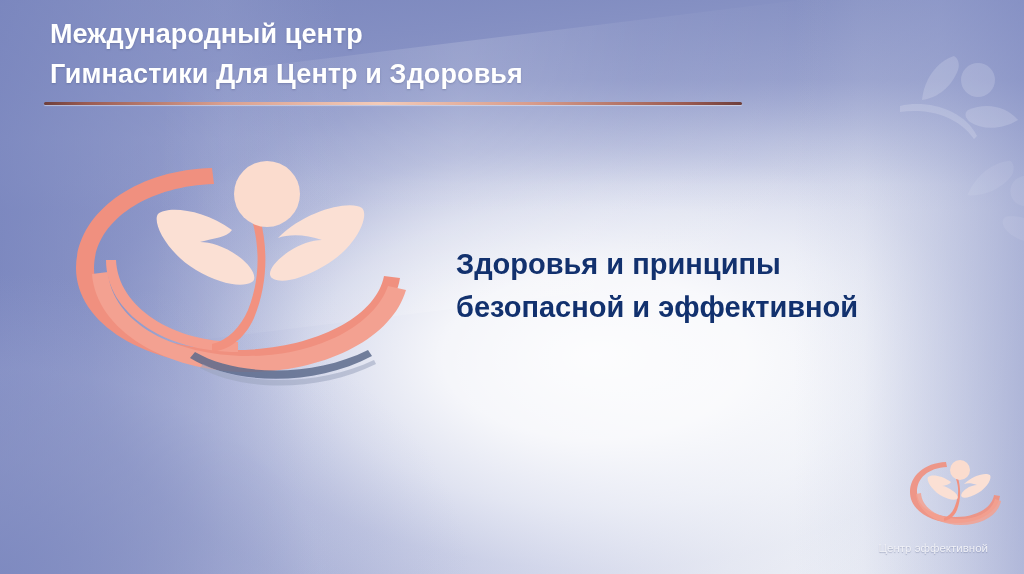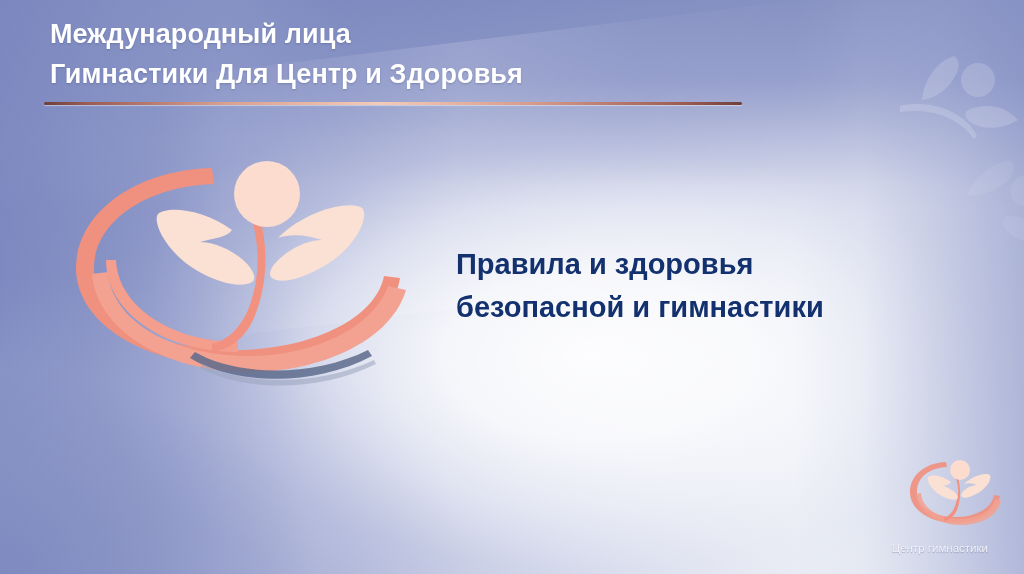--- a/index.html
+++ b/index.html
@@ -213,21 +213,21 @@
   </svg>
   <svg class="watermark-2" viewBox="0 0 130 120">
     <g fill="#ffffff" fill-opacity="0.5">
       <path d="M66 8 C48 16 38 34 36 54 C52 50 66 38 72 22 C74 16 70 8 66 8 Z"></path>
       <path d="M80 62 C98 54 118 58 128 72 C112 82 94 82 82 74 C77 70 76 65 80 62 Z"></path>
       <ellipse cx="90" cy="32" rx="15" ry="15"></ellipse>
     </g>
   </svg>
 
   <div class="header">
-    <div class="header-line">Международный лица</div>
+    <div class="header-line">Международный центр</div>
     <div class="header-line">Гимнастики Для Центр и Здоровья</div>
   </div>
   <div class="rule"></div>
 
   <svg class="main-logo" viewBox="0 0 360 252">
 
     <path d="M150 16
              C 72 18, 14 62, 14 116
              C 14 172, 84 214, 172 214
              C 258 214, 330 178, 338 126
@@ -277,22 +277,22 @@
              C 308 64, 294 96, 262 114
              C 238 128, 218 132, 210 126
              C 204 121, 212 110, 226 100
              C 238 92, 250 88, 260 88
              C 244 82, 226 82, 216 86 Z" fill="#fbe0d4"></path>
 
     <ellipse cx="205" cy="42" rx="33" ry="33" fill="#fbdcce"></ellipse>
   </svg>
 
   <div class="main-text">
-    <div class="main-text-line">Правила и здоровья</div>
-    <div class="main-text-line">безопасной и гимнастики</div>
+    <div class="main-text-line">Здоровья и принципы</div>
+    <div class="main-text-line">безопасной и эффективной</div>
   </div>
 
   <svg class="footer-logo" viewBox="0 0 96 80">
     <path d="M40 6
              C 18 7, 4 20, 4 36
              C 4 54, 24 67, 50 67
              C 74 67, 92 56, 94 40
              L 88 39
              C 86 52, 70 61, 50 61
              C 27 61, 11 51, 11 36
@@ -320,16 +320,16 @@
              C 67 19, 80 16, 84 19
              C 86 22, 82 31, 72 37
              C 65 41, 58 43, 56 41
              C 54 39, 56 36, 60 33
              C 64 30, 68 29, 71 29
              C 66 27, 61 27, 58 28 Z" fill="#fbe0d4"></path>
     <ellipse cx="54" cy="14" rx="10" ry="10" fill="#fbdcce"></ellipse>
   </svg>
 
   <div class="footer-text">
-    <div>Центр гимнастики</div>
+    <div>Центр эффективной</div>
   </div>
 
 </div>
 
 </body></html>

